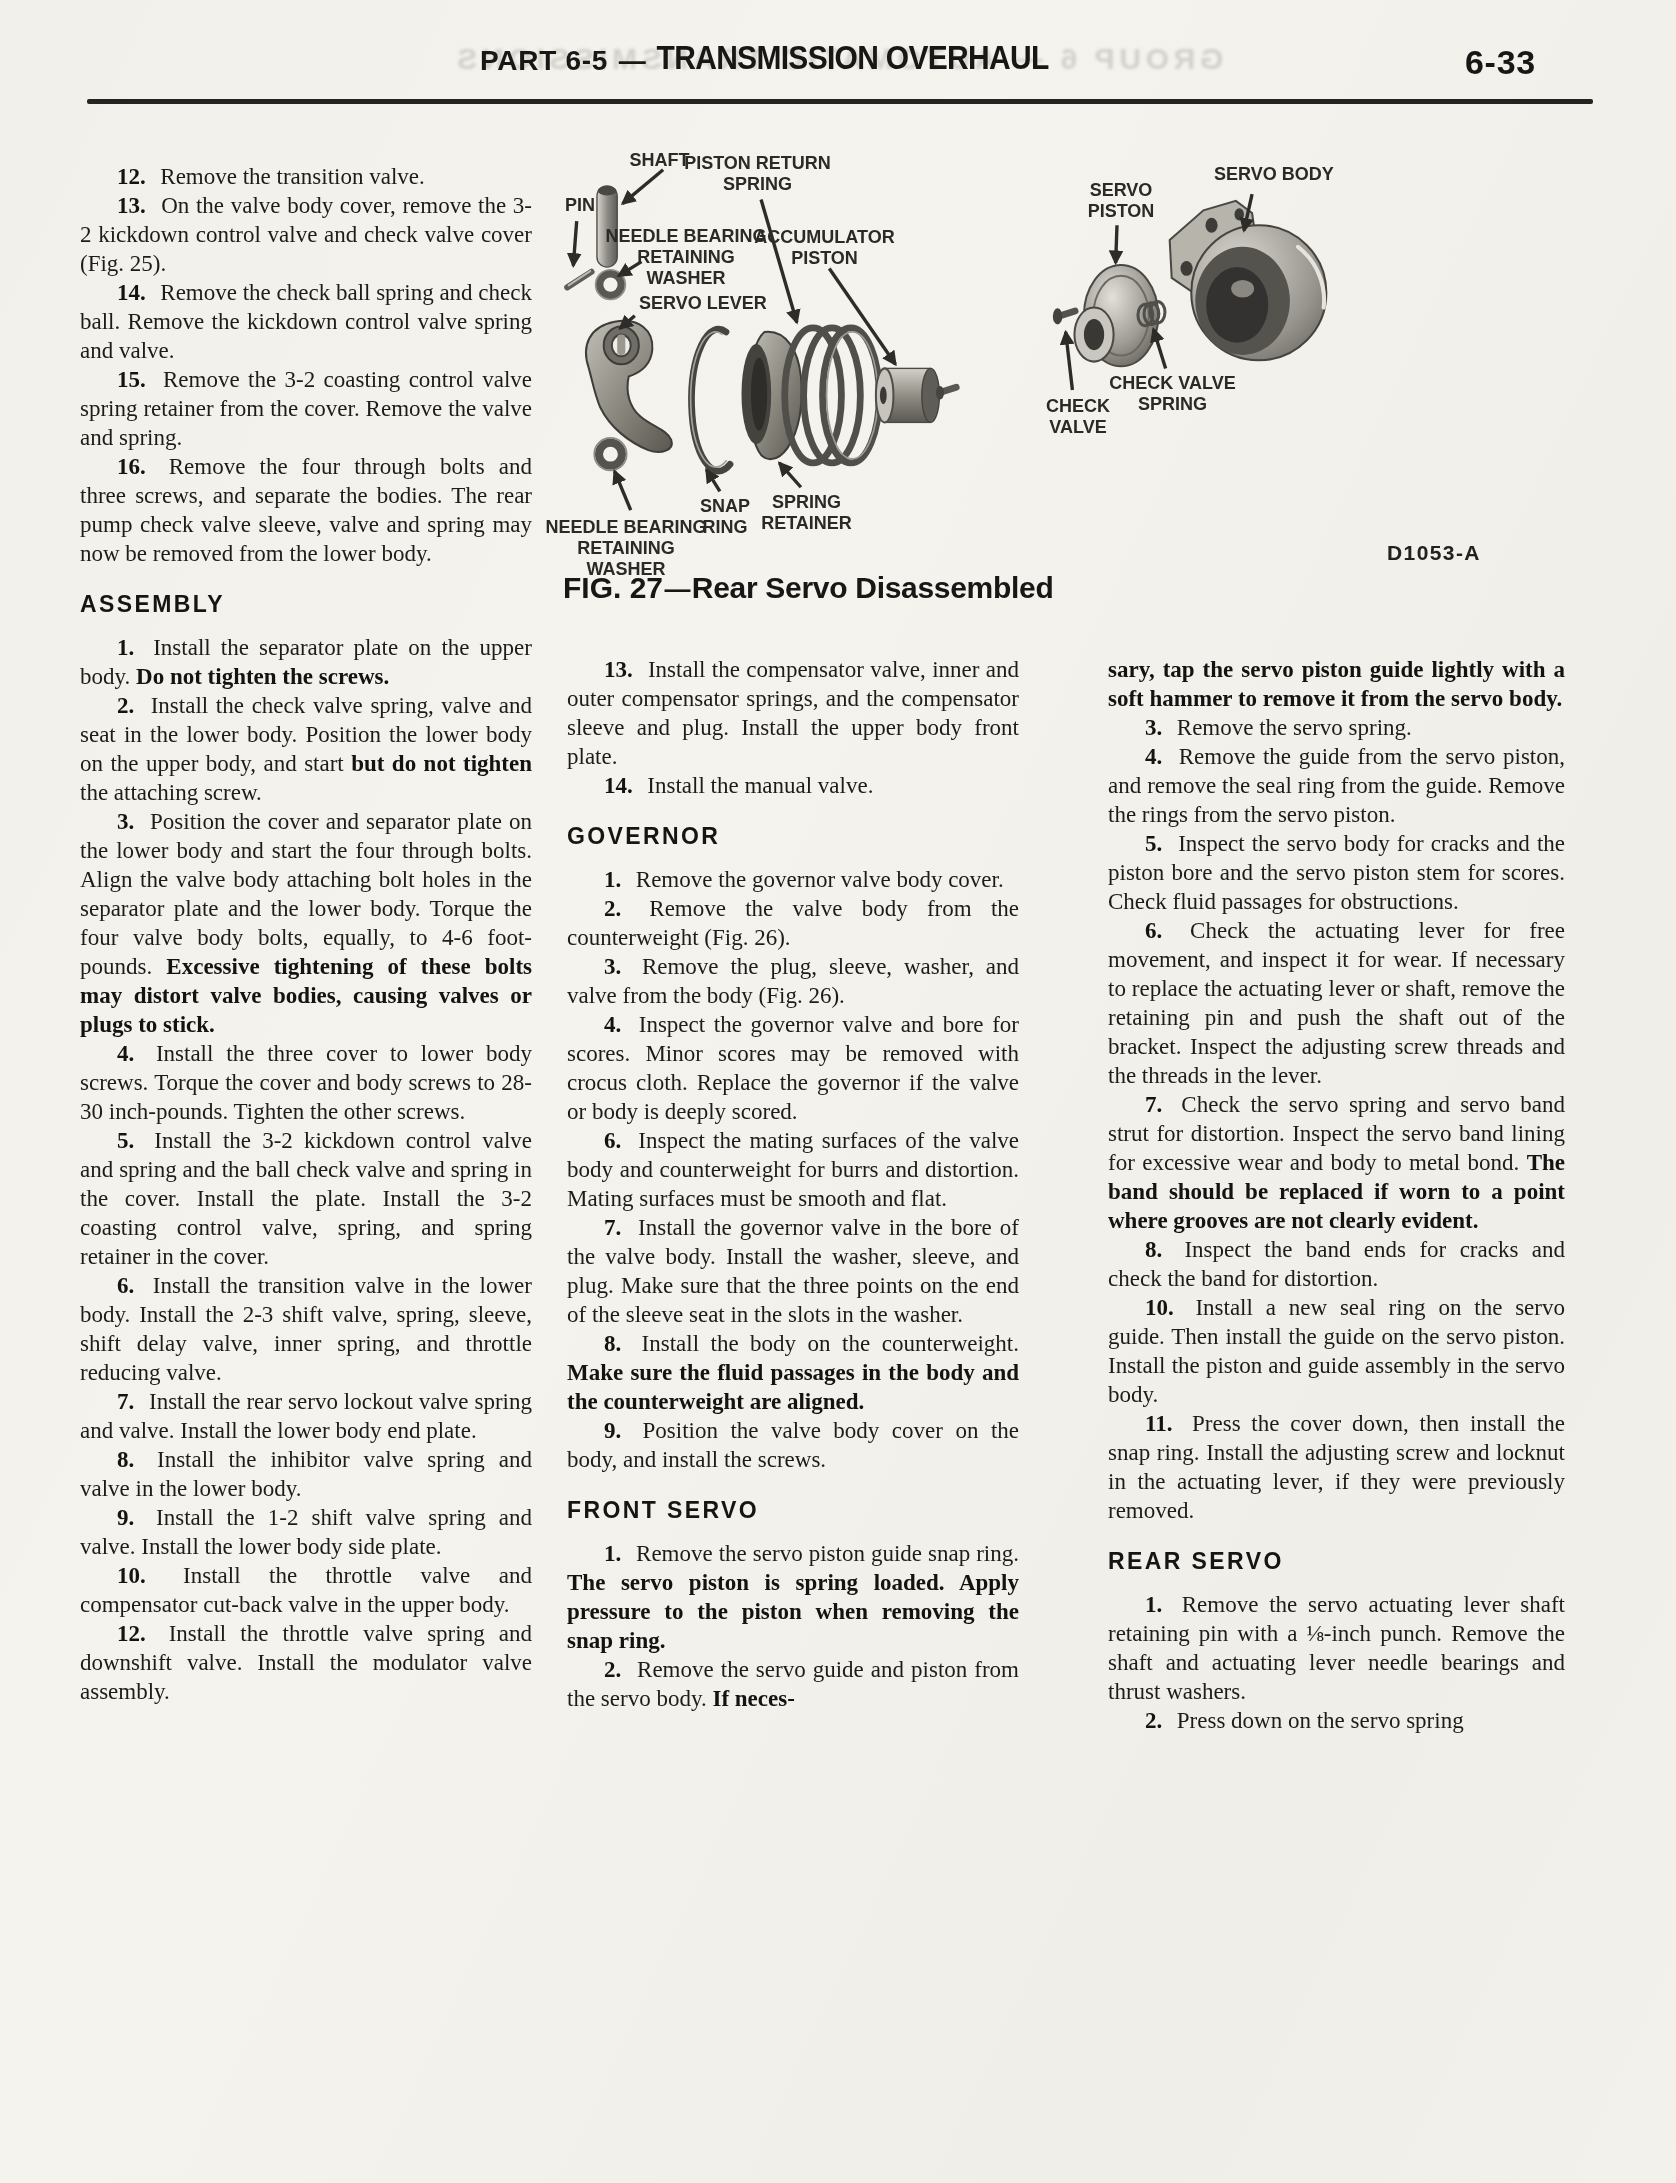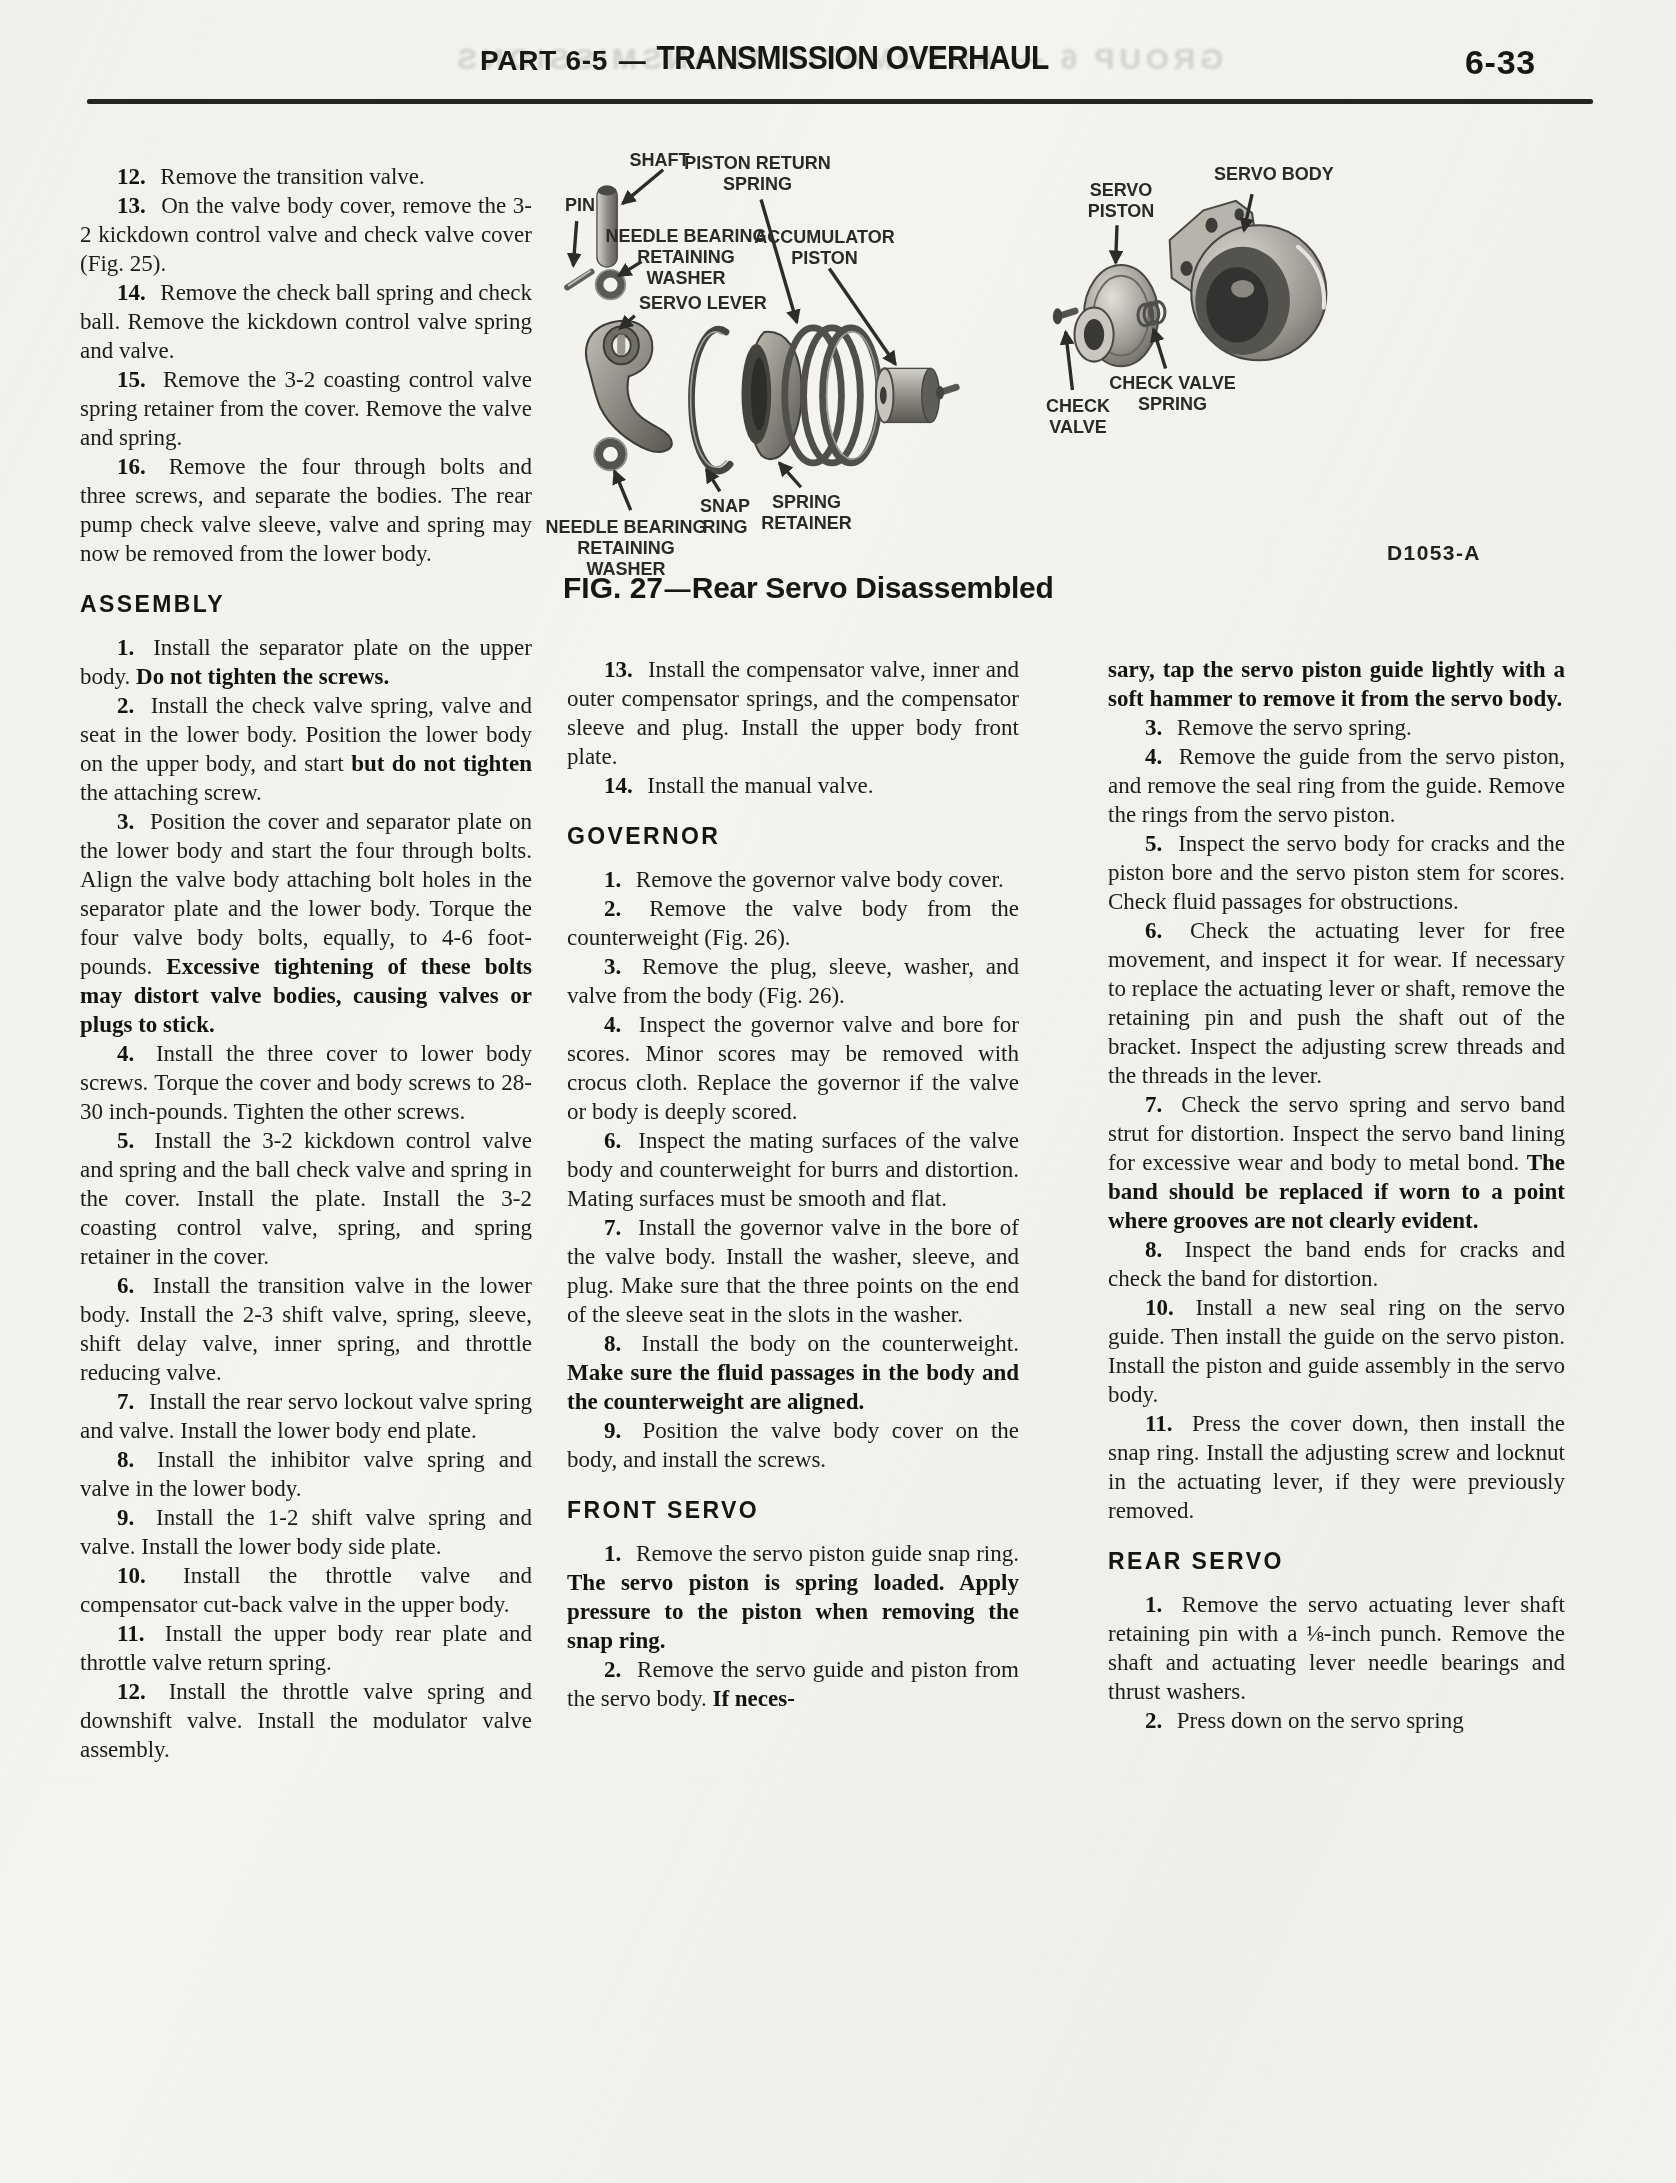--- a/index.html
+++ b/index.html
@@ -238,21 +238,20 @@
       <p class="para"><b class="num">1.</b><span> Install the separator plate on the upper body. </span><b>Do not tighten the screws.</b></p>
       <p class="para"><b class="num">2.</b><span> Install the check valve spring, valve and seat in the lower body. Position the lower body on the upper body, and start </span><b>but do not tighten</b><span> the attaching screw.</span></p>
       <p class="para"><b class="num">3.</b><span> Position the cover and separator plate on the lower body and start the four through bolts. Align the valve body attaching bolt holes in the separator plate and the lower body. Torque the four valve body bolts, equally, to 4-6 foot-pounds. </span><b>Excessive tightening of these bolts may distort valve bodies, causing valves or plugs to stick.</b></p>
       <p class="para"><b class="num">4.</b><span> Install the three cover to lower body screws. Torque the cover and body screws to 28-30 inch-pounds. Tighten the other screws.</span></p>
       <p class="para"><b class="num">5.</b><span> Install the 3-2 kickdown control valve and spring and the ball check valve and spring in the cover. Install the plate. Install the 3-2 coasting control valve, spring, and spring retainer in the cover.</span></p>
       <p class="para"><b class="num">6.</b><span> Install the transition valve in the lower body. Install the 2-3 shift valve, spring, sleeve, shift delay valve, inner spring, and throttle reducing valve.</span></p>
       <p class="para"><b class="num">7.</b><span> Install the rear servo lockout valve spring and valve. Install the lower body end plate.</span></p>
       <p class="para"><b class="num">8.</b><span> Install the inhibitor valve spring and valve in the lower body.</span></p>
       <p class="para"><b class="num">9.</b><span> Install the 1-2 shift valve spring and valve. Install the lower body side plate.</span></p>
       <p class="para"><b class="num">10.</b><span> Install the throttle valve and compensator cut-back valve in the upper body.</span></p>
-      <p class="para"><b class="num">11.</b><span> Install the upper body rear plate and throttle valve return spring.</span></p>
       <p class="para"><b class="num">12.</b><span> Install the throttle valve spring and downshift valve. Install the modulator valve assembly.</span></p>
     </div>
   <div class="col col-middle" id="col-middle">
       <p class="para"><b class="num">13.</b><span> Install the compensator valve, inner and outer compensator springs, and the compensator sleeve and plug. Install the upper body front plate.</span></p>
       <p class="para"><b class="num">14.</b><span> Install the manual valve.</span></p>
       <div class="col-heading">GOVERNOR</div>
       <p class="para"><b class="num">1.</b><span> Remove the governor valve body cover.</span></p>
       <p class="para"><b class="num">2.</b><span> Remove the valve body from the counterweight (Fig. 26).</span></p>
       <p class="para"><b class="num">3.</b><span> Remove the plug, sleeve, washer, and valve from the body (Fig. 26).</span></p>
       <p class="para"><b class="num">4.</b><span> Inspect the governor valve and bore for scores. Minor scores may be removed with crocus cloth. Replace the governor if the valve or body is deeply scored.</span></p>

